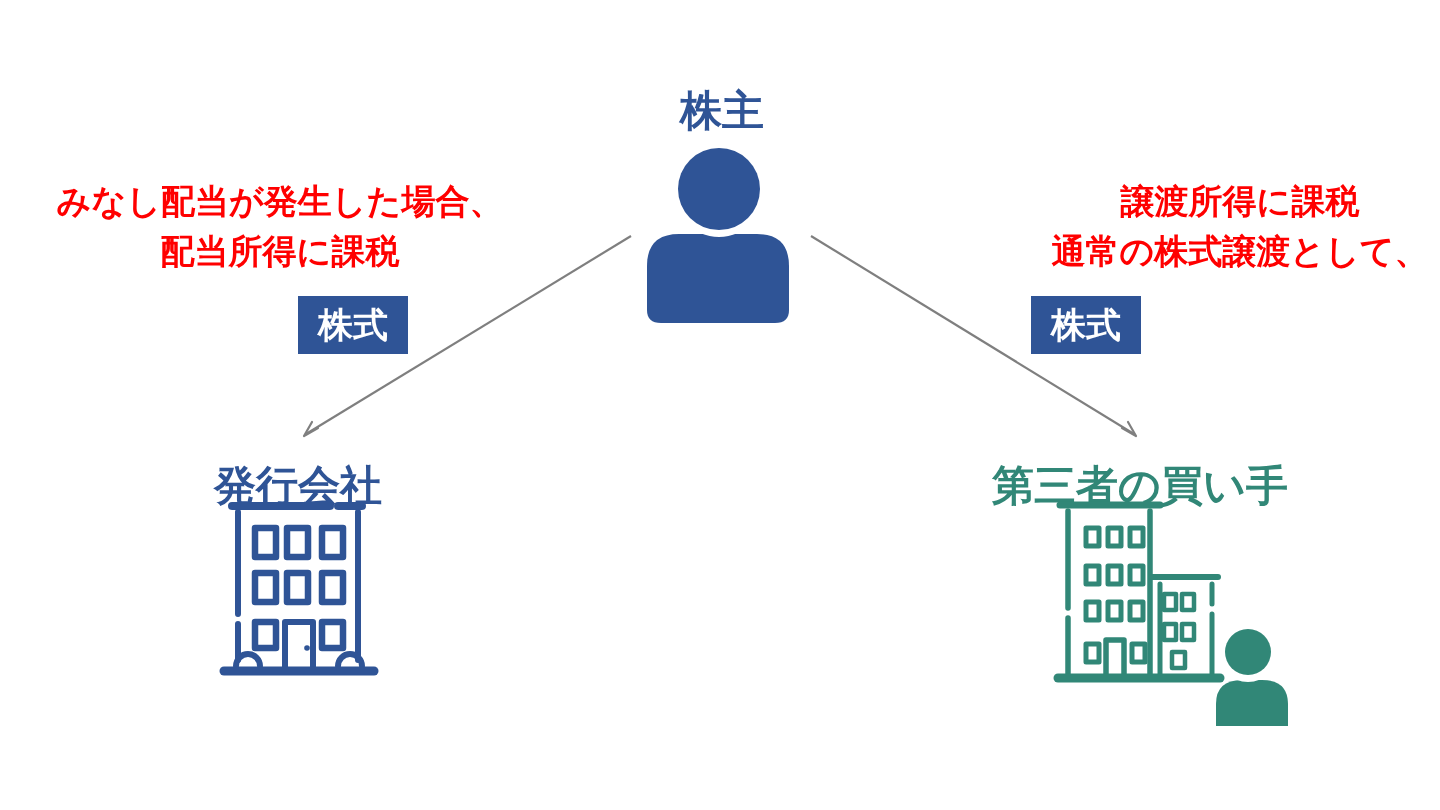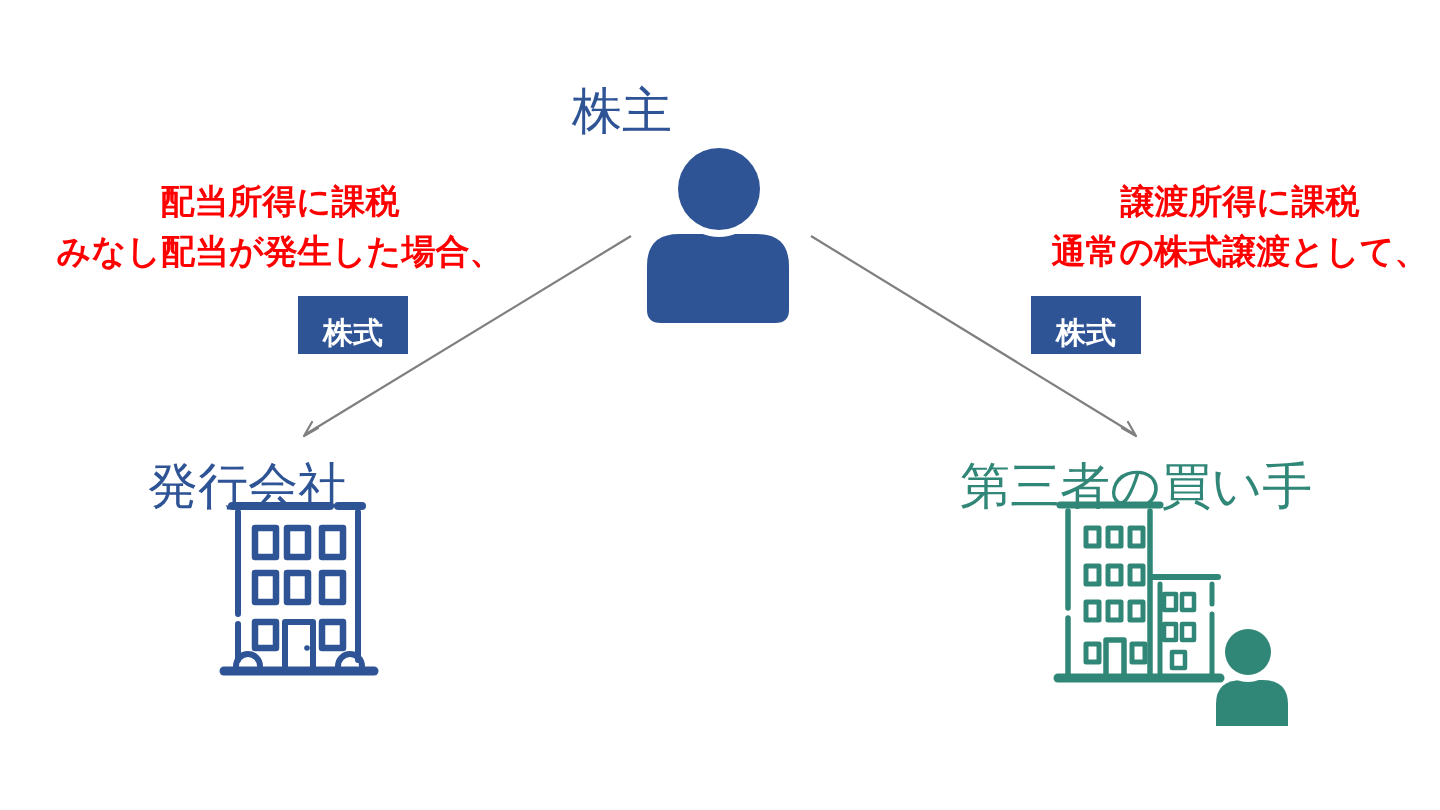--- a/index.html
+++ b/index.html
@@ -4,29 +4,29 @@
 <style>
   :root{
     --blue:#2F5496; --green:#318777; --red:#FF0000; --gray:#7F7F7F; --white:#FFFFFF;
   }
   html,body{margin:0;padding:0;background:#fff;}
   .stage{
     position:relative; width:1440px; height:810px; background:var(--white);
     overflow:hidden; font-family:"Liberation Sans","DejaVu Sans",sans-serif;
   }
   .abs{position:absolute;}
-  .node-label{font-weight:normal; font-size:50px; line-height:44px; white-space:nowrap;}
+  .node-label{font-weight:bold; font-size:42px; line-height:44px; text-align:center; white-space:nowrap;}
   .title{color:var(--blue);}
   .issuer{color:var(--blue);}
   .buyer{color:var(--green);}
   .note{font-weight:bold; font-size:34px; line-height:50px; text-align:center; color:var(--red); white-space:nowrap;}
   .stock-box{
     width:110px; height:58px; background:var(--blue); color:var(--white);
-    display:flex; align-items:flex-end; justify-content:center;
-    font-weight:bold; font-size:30px;
+    display:flex; align-items:center; justify-content:center;
+    font-weight:bold; font-size:35px;
   }
   svg{display:block;}
   .fill-blue{fill:var(--blue);}
   .fill-green{fill:var(--green);}
   .fill-white{fill:var(--white);}
   .stroke-blue{stroke:var(--blue); fill:none; stroke-linecap:round; stroke-linejoin:round;}
   .stroke-green{stroke:var(--green); fill:none; stroke-linecap:round; stroke-linejoin:round;}
   .arrow-line{stroke:var(--gray); stroke-width:2.2; fill:none;}
   .arrow-head{stroke:var(--gray); fill:none; stroke-width:2.2; stroke-linecap:round; stroke-linejoin:round;}
 </style>
@@ -48,22 +48,22 @@
 
   <div class="abs node-label title" style="left:572px; top:89px; width:300px;">株主</div>
 
   <svg class="abs" style="left:645px; top:146px;" width="148" height="178" viewBox="0 0 148 178">
     <path class="fill-blue" d="M2 164 V120 Q2 88 34 88 H112 Q144 88 144 120 V164 Q144 177 130 177 H16 Q2 177 2 164 Z"></path>
     <circle class="fill-white" cx="74" cy="43" r="48"></circle>
     <circle class="fill-blue" cx="74" cy="43" r="41"></circle>
   </svg>
 
   <div class="abs note" style="left:25px; top:176px; width:510px;">
+    <div>みなし配当が発生した場合、</div>
     <div>配当所得に課税</div>
-    <div>みなし配当が発生した場合、</div>
   </div>
 
   <div class="abs note" style="left:1040px; top:176px; width:400px;">
     <div>譲渡所得に課税</div>
     <div>通常の株式譲渡として、</div>
   </div>
 
   <div class="abs stock-box" style="left:298px; top:296px;">
     <span>株式</span>
   </div>

